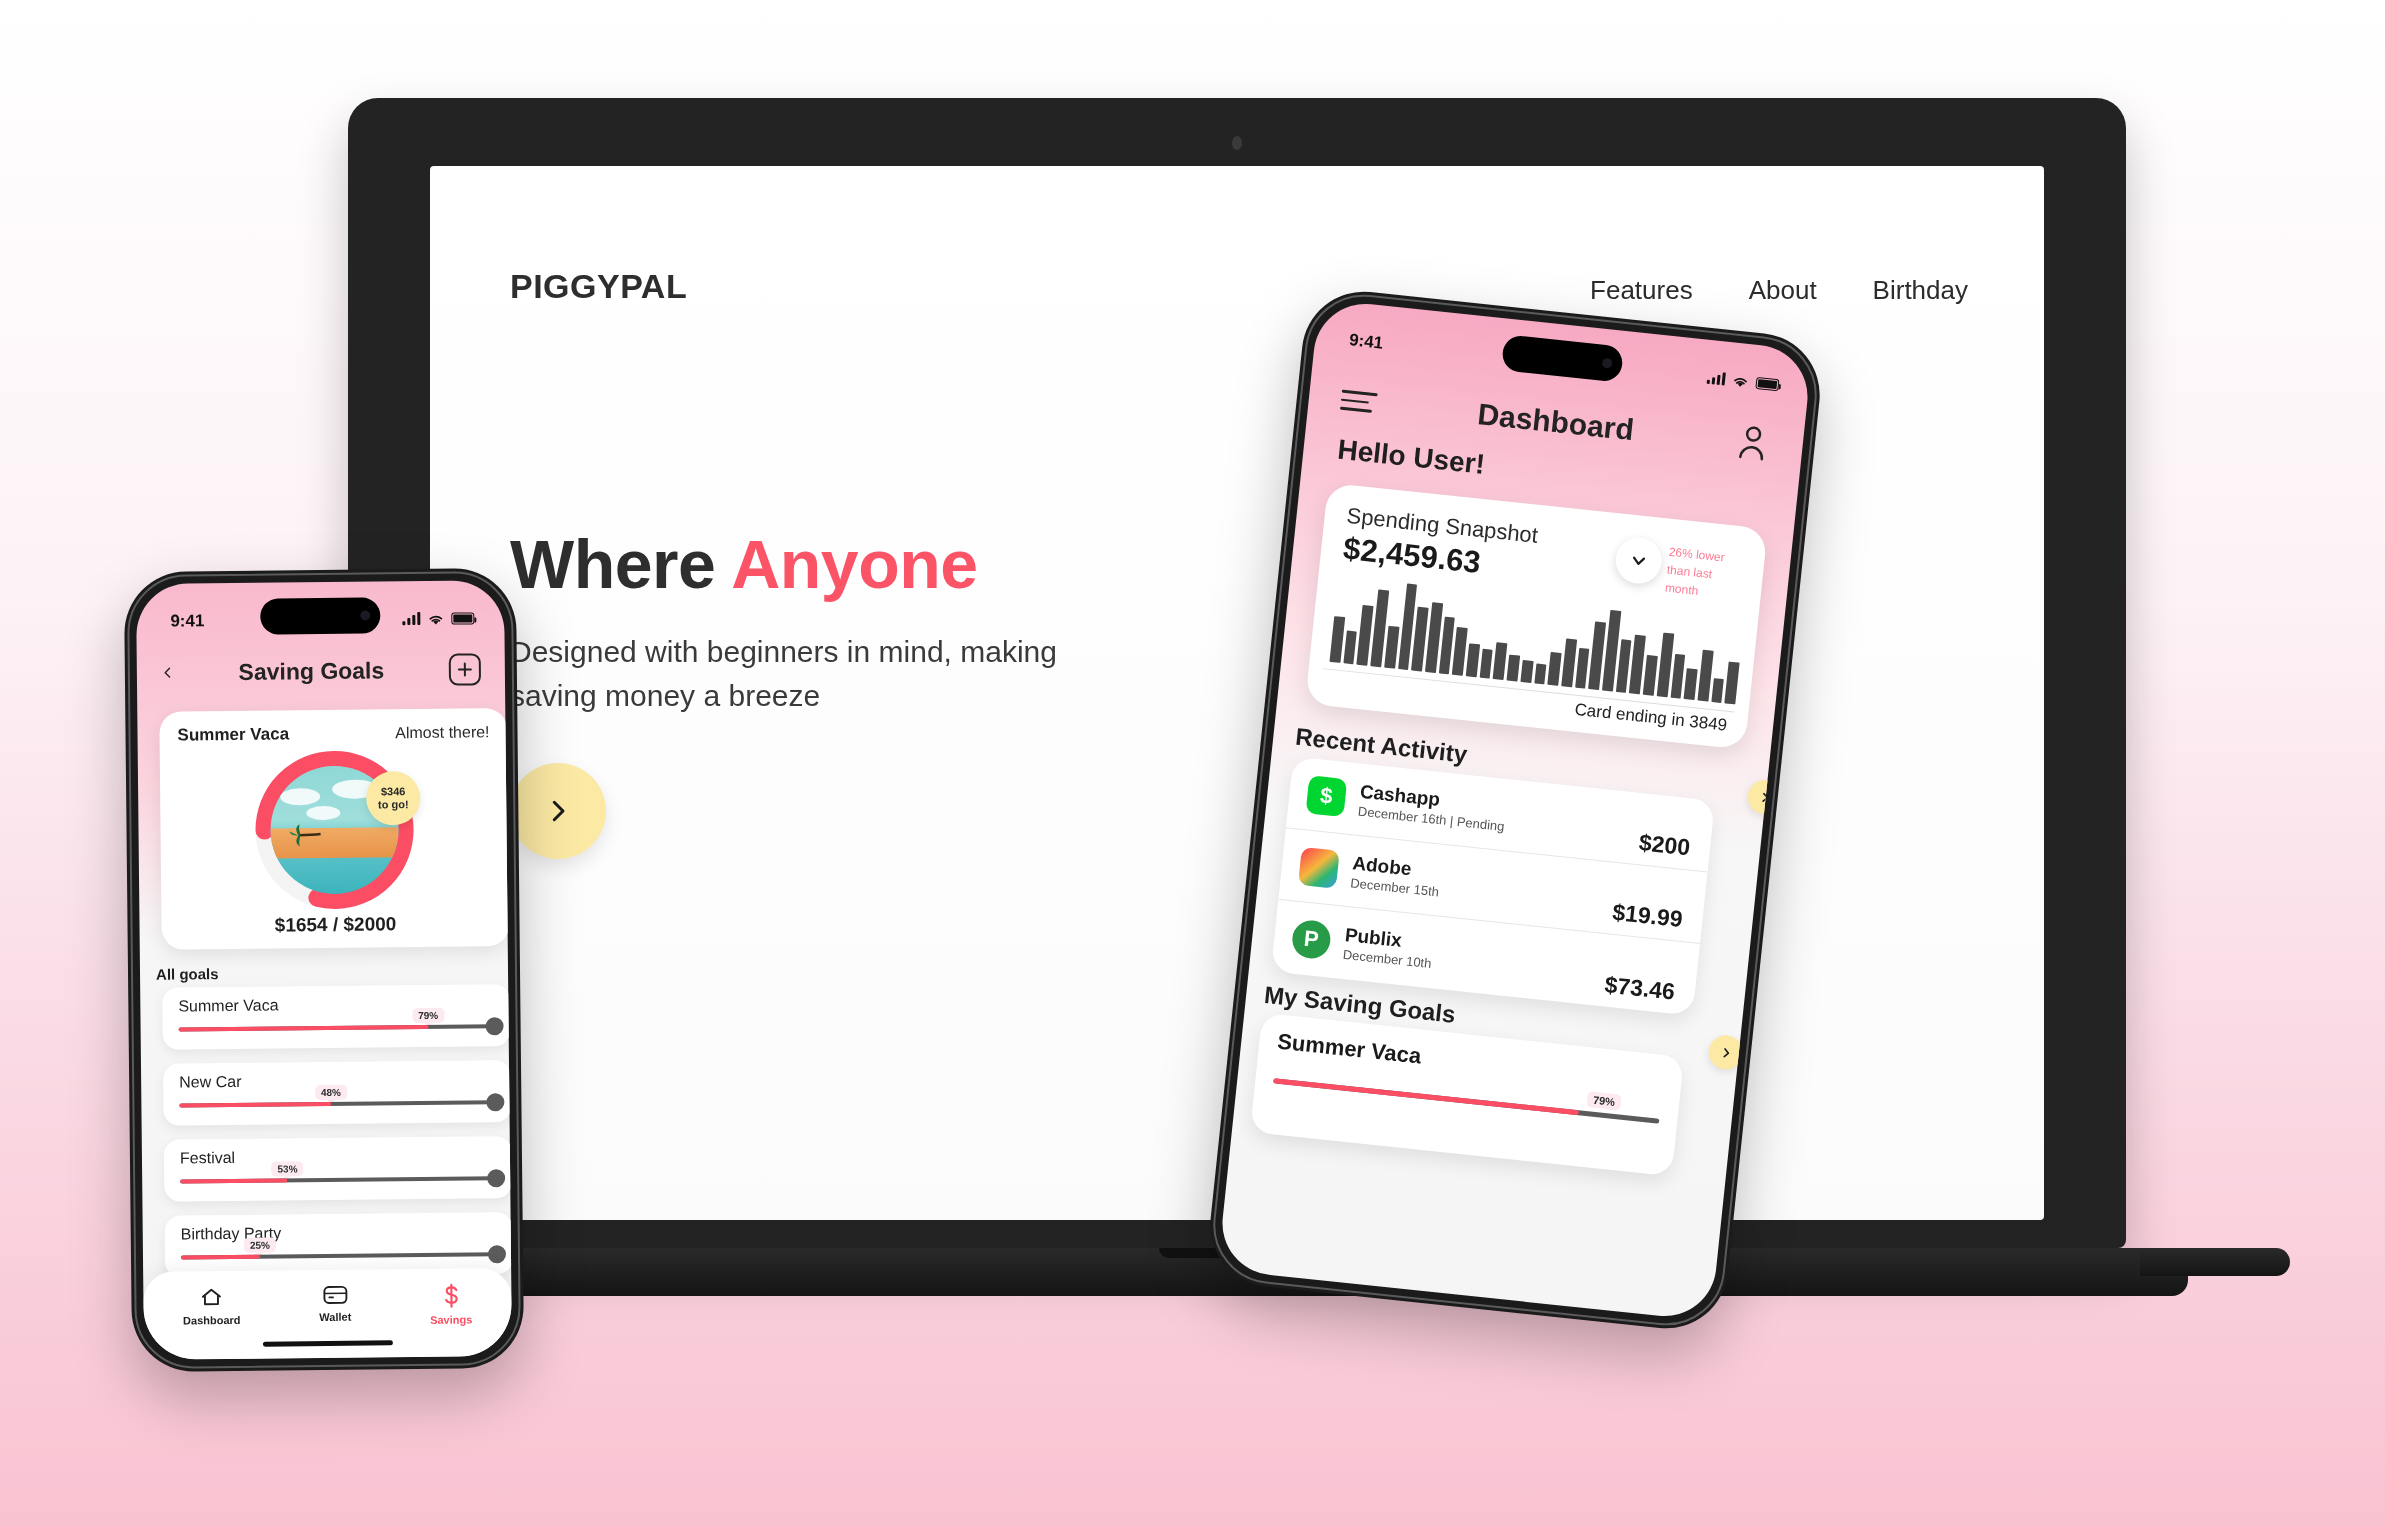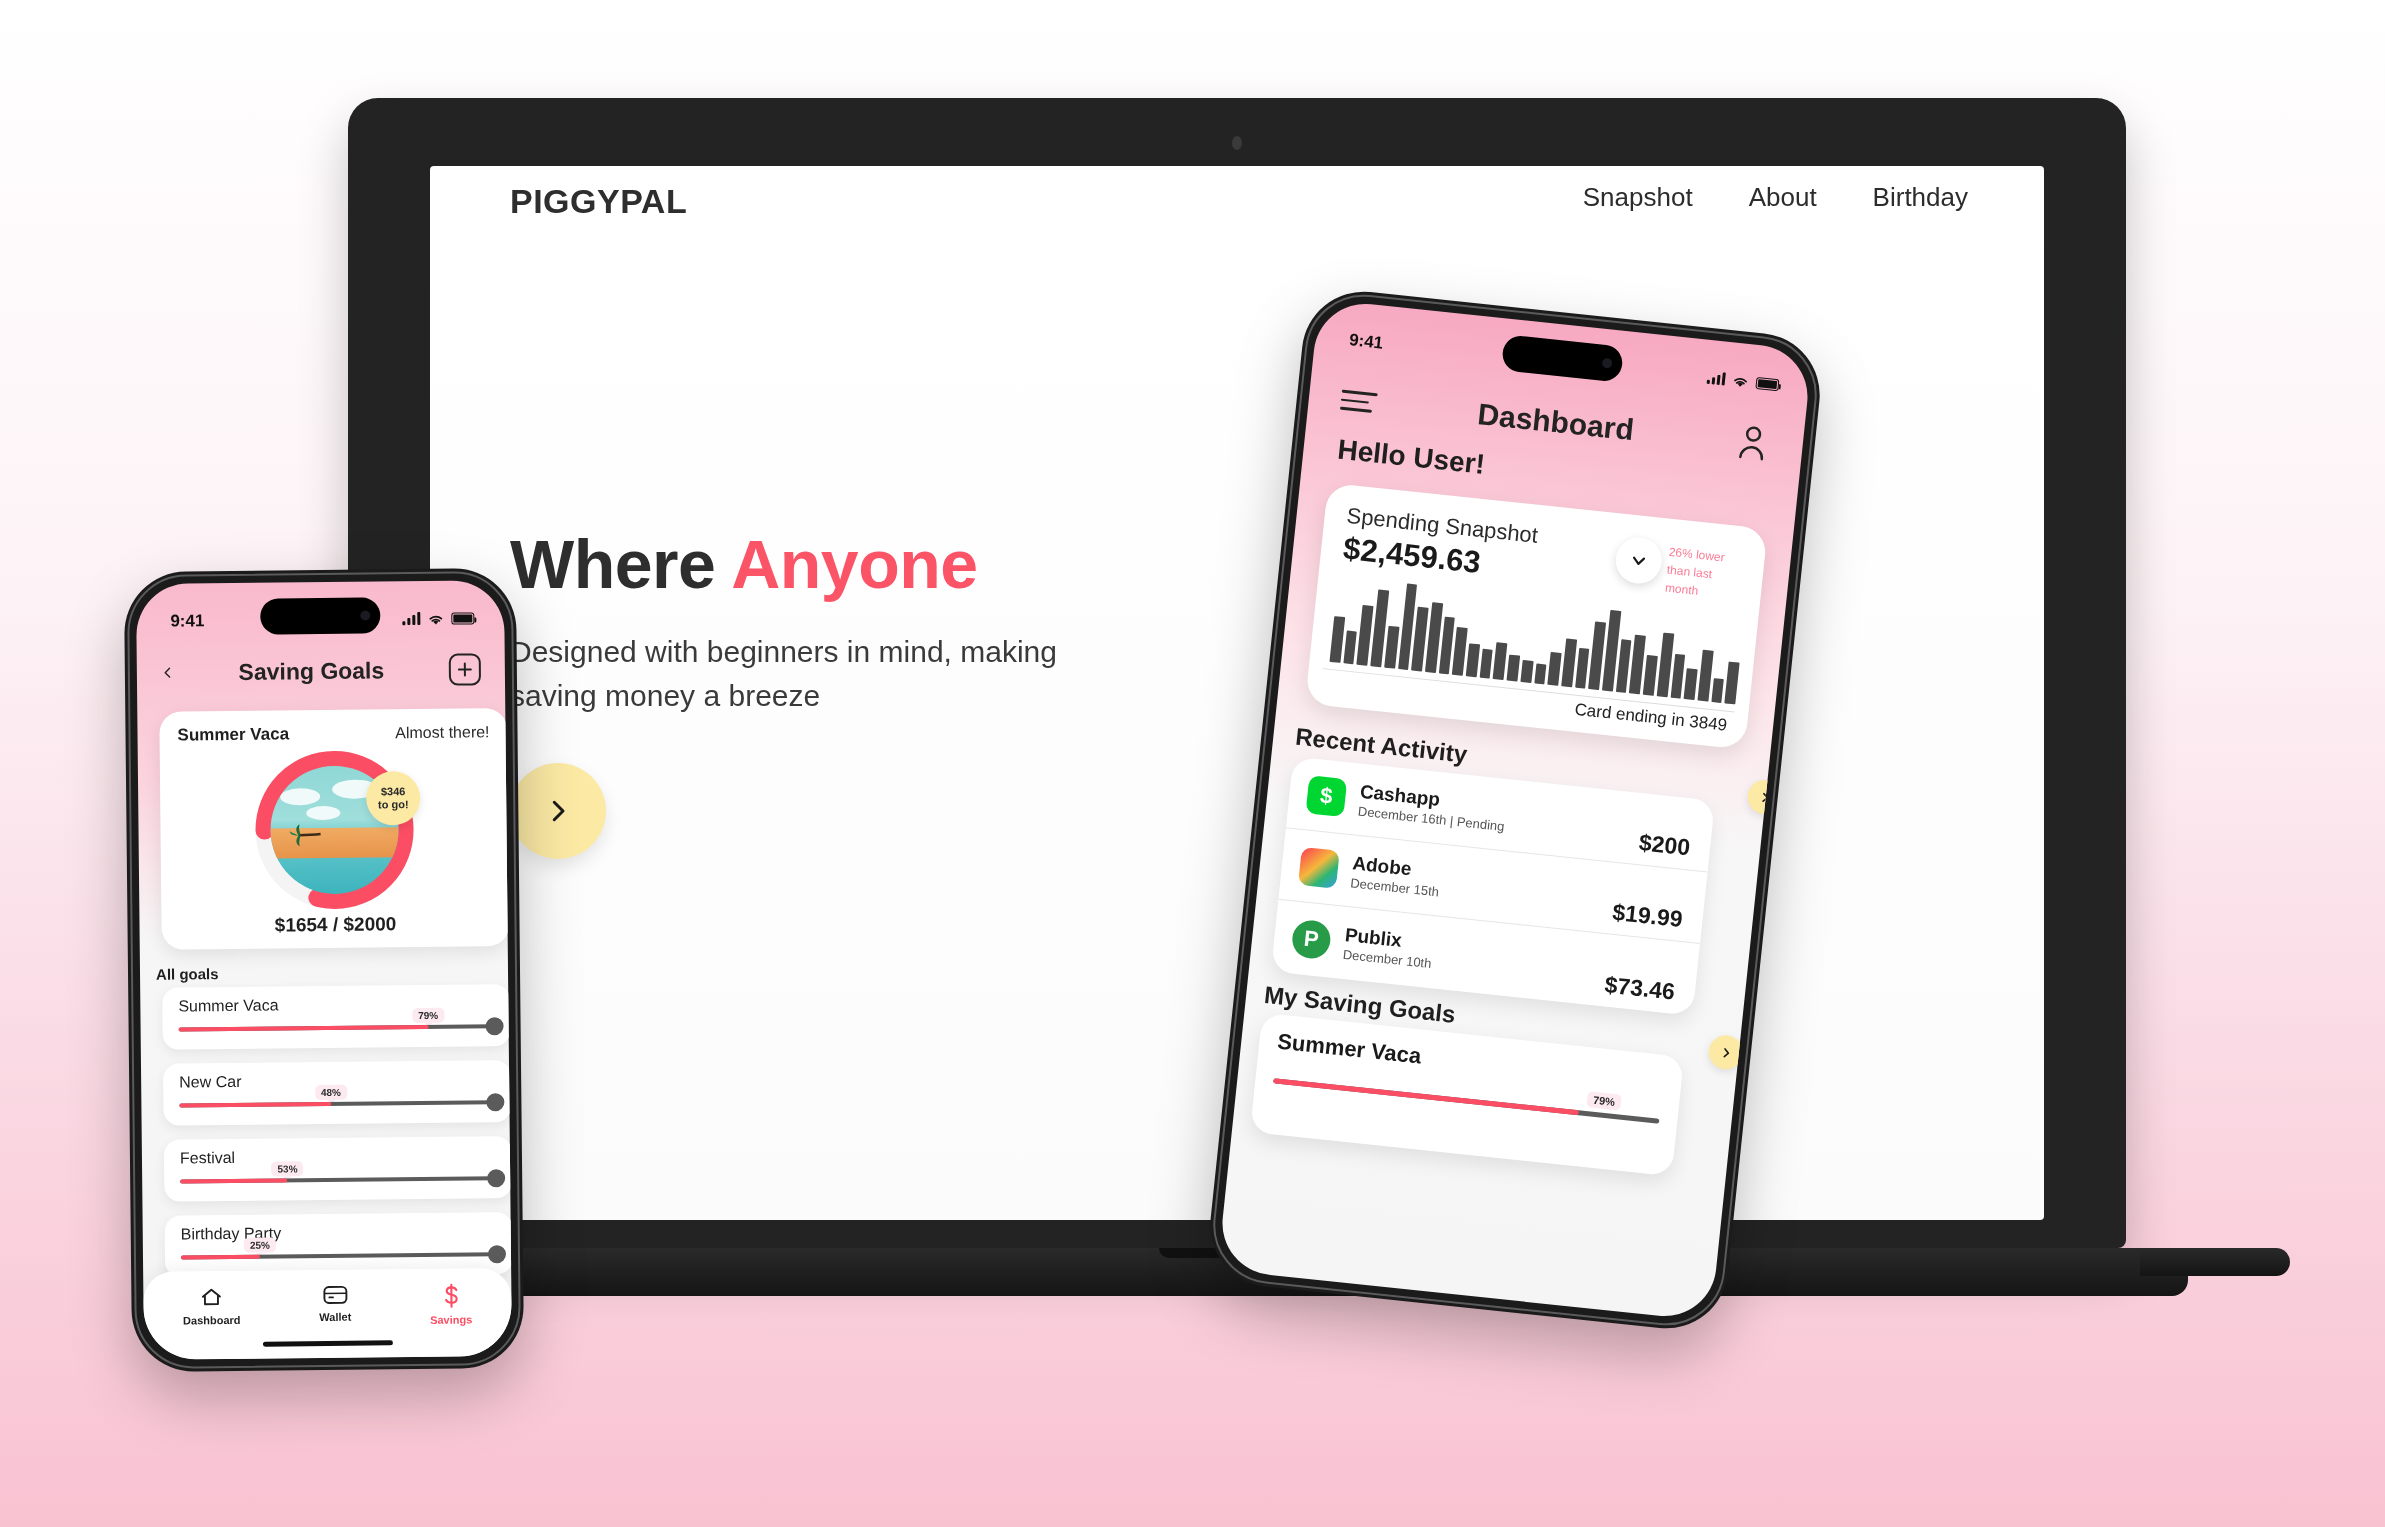--- a/index.html
+++ b/index.html
@@ -44,22 +44,22 @@
   }
   .laptop-foot {
     position:absolute; left:2140px; top:1248px; width:150px; height:28px;
     background:linear-gradient(180deg,#2a2a2a,#141414);
     border-radius:0 14px 14px 0;
   }
 
   
   .site-header {
     position:absolute; left:0; top:0; width:100%; height:140px;
-    display:flex; align-items:flex-start; justify-content:space-between;
-    padding:16px 76px 0 80px;
+    display:flex; align-items:flex-end; justify-content:space-between;
+    padding:9px 76px 0 80px;
   }
   .logo { font-size:34px; font-weight:700; letter-spacing:.5px; color:#2e2e2e; }
   .nav { display:flex; align-items:center; gap:56px; }
   .nav-link { font-size:26px; color:#2c2c2c; cursor:pointer; }
   .nav-cta {
     background:#fbbacb; color:#1f1f1f; font-size:26px; font-weight:700;
     border:none; border-radius:40px; padding:20px 38px; cursor:pointer;
     box-shadow:0 4px 10px rgba(0,0,0,.10);
   }
 
@@ -296,21 +296,21 @@
 
 <div class="laptop">
   <div class="laptop-lid"></div>
   <div class="laptop-cam"></div>
 
   <div class="laptop-screen">
 
     <div class="site-header">
       <div class="logo">PIGGYPAL</div>
       <div class="nav">
-        <div class="nav-link">Snapshot</div>
+        <div class="nav-link">Features</div>
         <div class="nav-link">About</div>
         <div class="nav-link">Birthday</div>
       </div>
     </div>
 
     <div class="hero">
       <h1>
         <span>Where </span><span class="accent">Anyone</span><br>
       </h1>
       <p>Designed with beginners in mind, making saving money a breeze</p>

